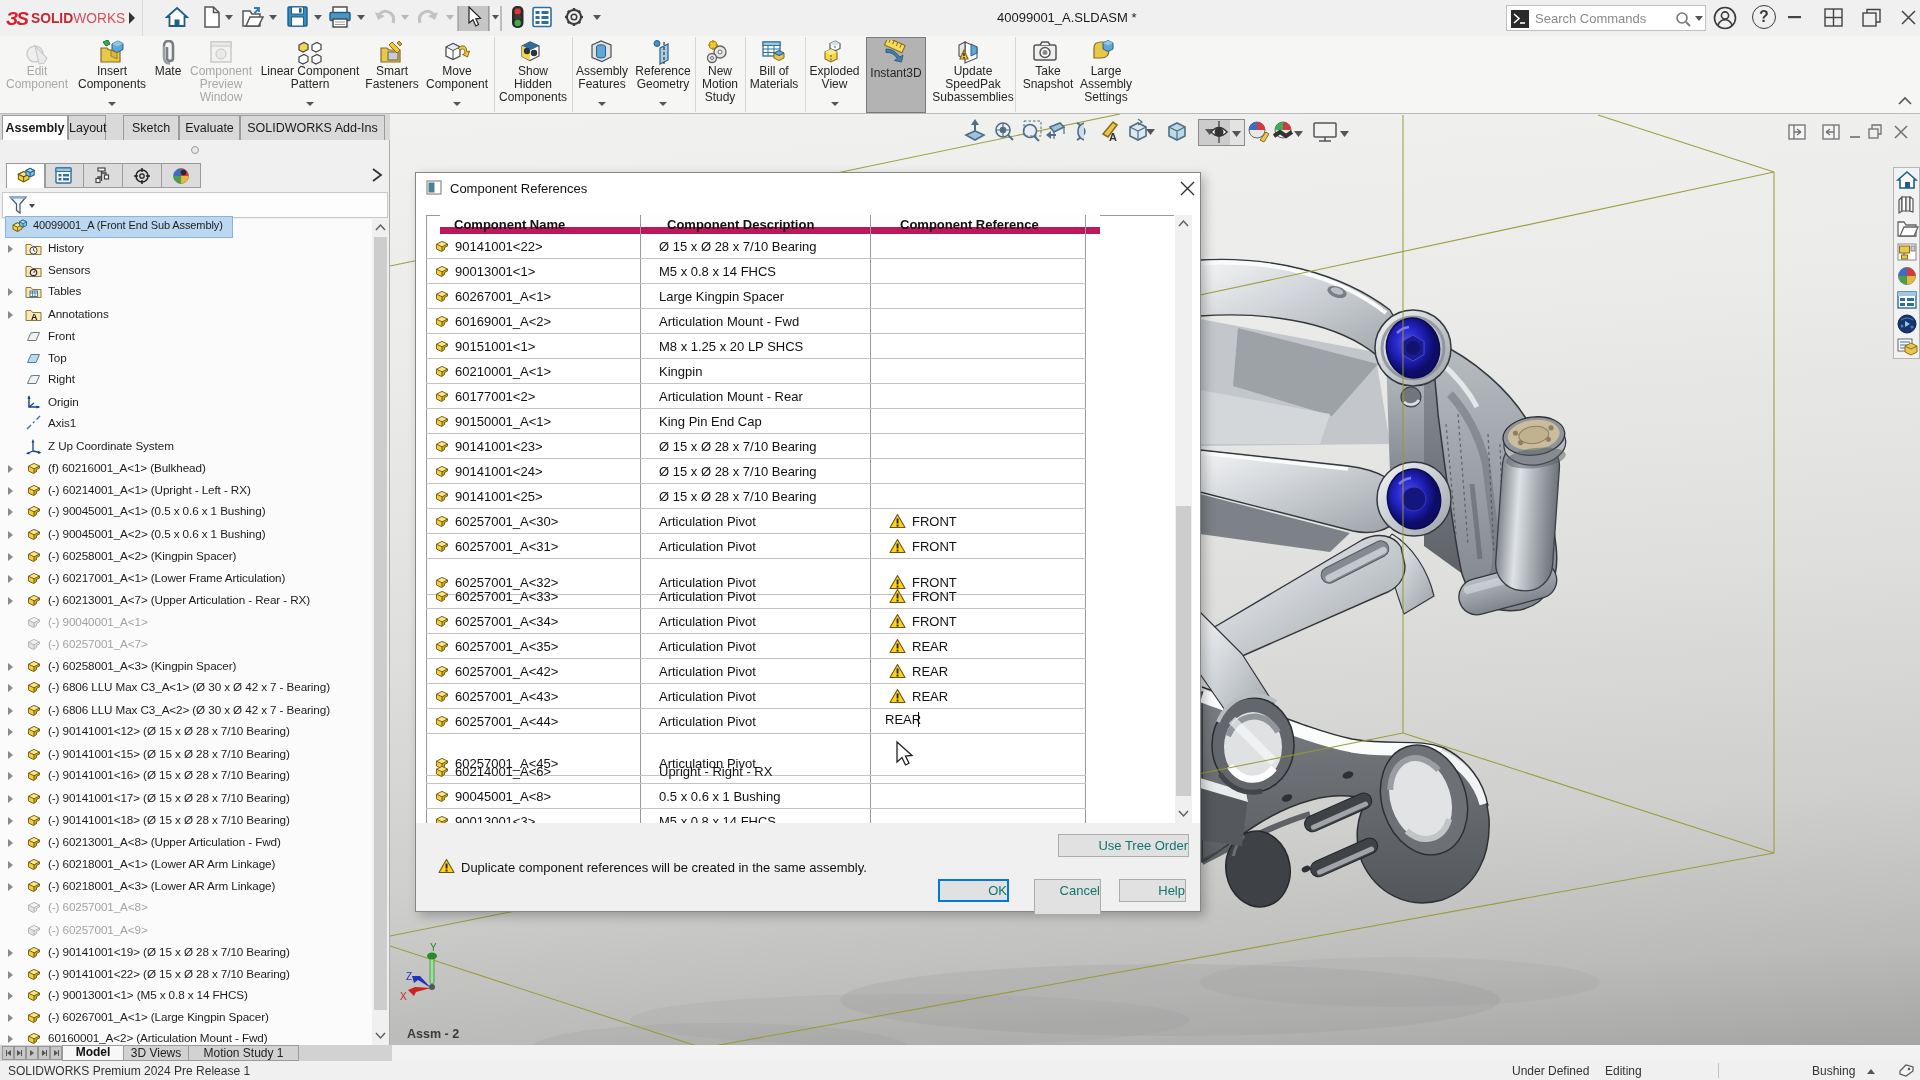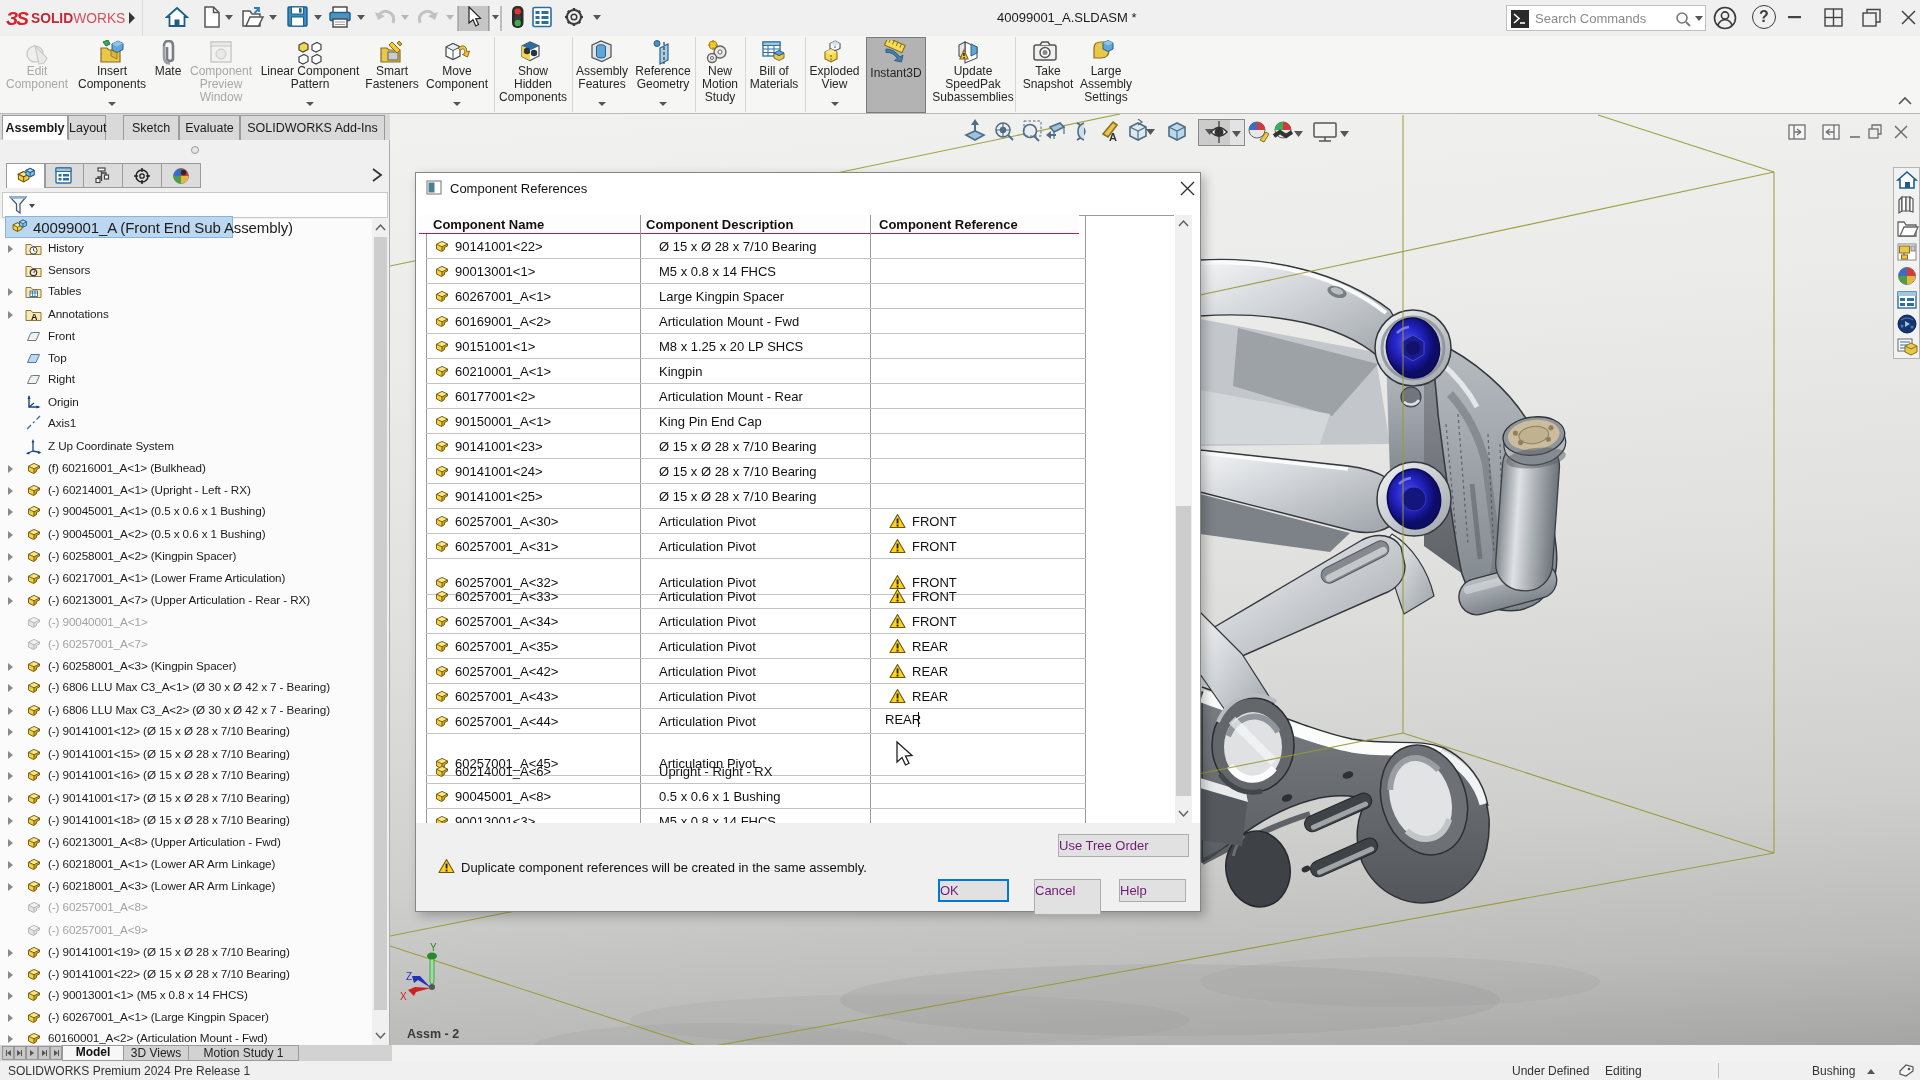--- a/index.html
+++ b/index.html
@@ -23,21 +23,21 @@
 .tr .tx{position:absolute;left:48px;top:3px}
 .tr.g{color:#a3a3a3}
 .exp{position:absolute;left:8px;top:7px;width:0;height:0;border-top:4px solid transparent;border-bottom:4px solid transparent;border-left:5px solid #8a8a8a}
 .ic16{position:absolute;left:25px;top:2px;width:17px;height:17px}
 .drow{position:absolute;left:10px;width:660px;height:25px;border-bottom:1px solid #c3c3c3;font-size:13px;color:#111;white-space:nowrap}
 .dc1{position:absolute;left:29px;top:5px}
 .dc2{position:absolute;left:233px;top:5px}
 .dc3{position:absolute;left:486px;top:5px}
 .dic{position:absolute;left:7px;top:4px;width:17px;height:17px}
 .wic{position:absolute;left:463px;top:4px;width:17px;height:16px}
-.btn{position:absolute;background:#e1e1e1;border:1px solid #adadad;font-size:13px;color:#701a75;text-align:left}
+.btn{position:absolute;background:#e1e1e1;border:1px solid #adadad;font-size:13px;color:#0f766e;text-align:right}
 svg{display:block}
 </style></head>
 <body>
 
 <div id="titlebar">
  <svg class="abs" style="left:5px;top:4px" width="135" height="28" viewBox="0 0 135 28">
   <text x="1" y="21" font-size="19" font-weight="bold" font-style="italic" fill="#d81f2a" font-family="Liberation Sans" letter-spacing="-2">ЗS</text>
   <text x="26" y="19" font-size="13.8" font-weight="bold" fill="#c62532" font-family="Liberation Sans">SOLID<tspan font-weight="normal" fill="#d4505c">WORKS</tspan></text>
  </svg>
 
@@ -854,21 +854,21 @@
  <div class="abs" style="left:2px;top:52px;width:386px;height:26px;background:#fdfdfd;border:1px solid #c8c8c8"></div>
  <svg class="abs" style="left:9px;top:56px" width="28" height="20">
       <path d="M1 1 L17 1 L11 8 L11 17 L7.5 14.5 L7.5 8 Z" fill="#f0f4f8" stroke="#456" stroke-width="1.2"></path>
       <path d="M1 1 L17 1 L15.5 2.8 L2.5 2.8 Z" fill="#8ab4d4"></path>
       <path d="M20 8 L26 8 L23 12 Z" fill="#444"></path>
     </svg>
 
  <div class="abs" style="left:0;top:79px;width:390px;height:826px;background:#fbfbfb"></div>
 
  <div class="abs" style="left:5px;top:76px;width:228px;height:22px;background:#bcd8f0;border:1px solid #88b4dc"></div>
- <div class="tr" style="top:76px;font-size:15px">
+ <div class="tr" style="top:76px;font-size:11px">
       <svg class="ic16" style="left:11px">
         <use href="#asm"></use>
       </svg>
       <span class="tx" style="left:33px">40099001_A (Front End Sub Assembly)</span>
     </div>
  <div class="tr" style="top:98px">
       <span class="exp"></span>
       <svg class="ic16">
         <use href="#fhist"></use>
       </svg>
@@ -1133,21 +1133,21 @@
       <rect x="1" y="1" width="14" height="13" fill="#fff" stroke="#8a8a8a" stroke-width="1.2"></rect>
       <rect x="2.5" y="2.5" width="6" height="10" fill="#4a7f96"></rect>
     </svg>
  <div class="abs" style="left:34px;top:8px;font-size:13px;color:#111">Component References</div>
  <svg class="abs" style="left:763px;top:7px" width="18" height="18">
       <path d="M2,2 L15,15 M15,2 L2,15" stroke="#333" stroke-width="1.4"></path>
     </svg>
 
  <div class="abs" style="left:10px;top:42px;width:748px;height:608px;border-top:1px solid #9a9a9a;border-left:1px solid #9a9a9a"></div>
 
- <div class="abs" style="left:3px;top:42px;width:660px;height:19px;background:#fdfdfd;border-bottom:1px solid #be185d;font-size:13px;font-weight:bold;color:#111">
+ <div class="abs" style="left:24px;top:42px;width:660px;height:19px;background:#fdfdfd;border-bottom:7px solid #be185d;font-size:13px;font-weight:bold;color:#111">
    <span class="abs" style="left:14px;top:2px">Component Name</span>
    <span class="abs" style="left:227px;top:2px">Component Description</span>
    <span class="abs" style="left:460px;top:2px">Component Reference</span>
  </div>
 
  <div class="abs" style="left:224px;top:42px;width:1px;height:608px;background:#9a9a9a"></div>
  <div class="abs" style="left:454px;top:42px;width:1px;height:608px;background:#9a9a9a"></div>
  <div class="abs" style="left:669px;top:42px;width:1px;height:608px;background:#9a9a9a"></div>
 
  <div class="drow" style="top:61px">

